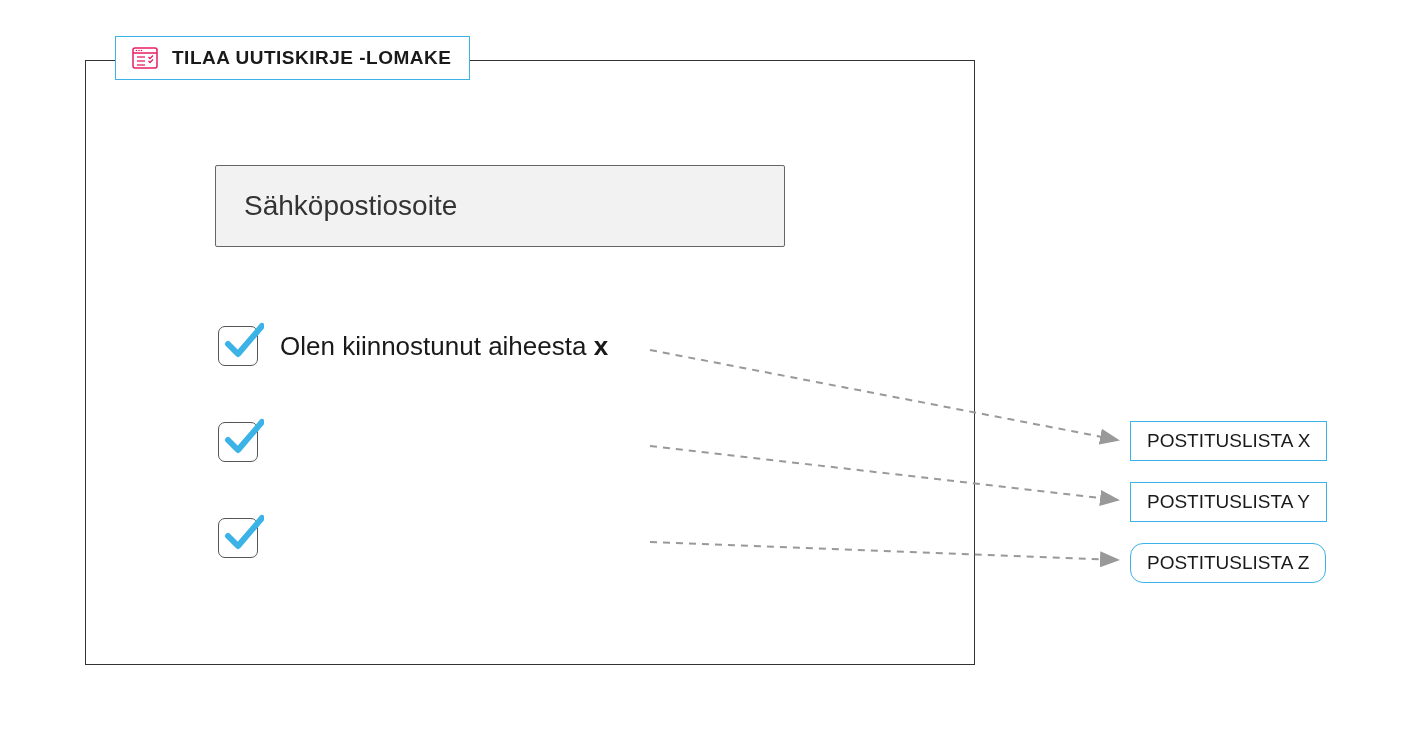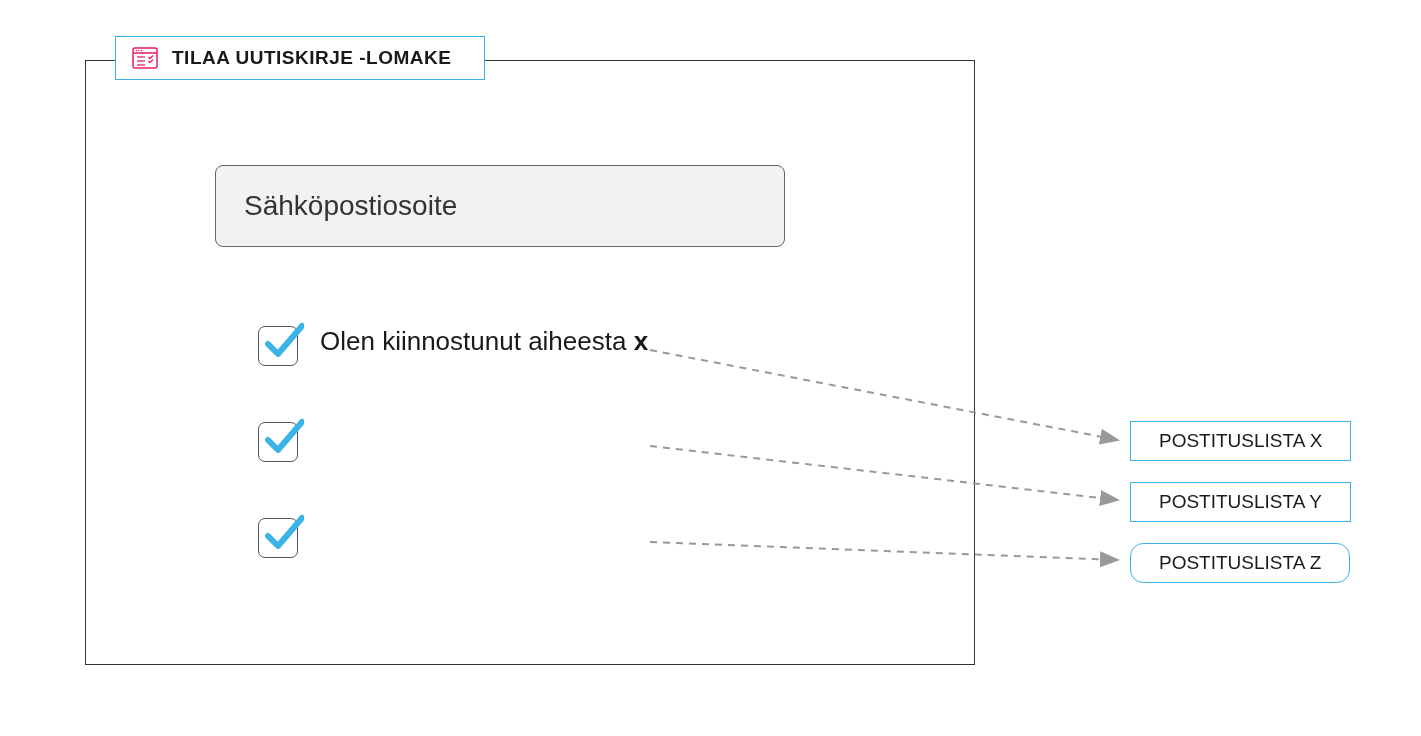--- a/index.html
+++ b/index.html
@@ -17,21 +17,21 @@
     width: 890px;
     height: 605px;
     border: 1px solid #333;
   }
   .form-title-tab {
     position: absolute;
     left: 115px;
     top: 36px;
     background: #fff;
     border: 1px solid #3bb3e6;
-    padding: 10px 33px 10px 16px;
+    padding: 10px 18px 10px 16px;
     display: flex;
     align-items: center;
     gap: 14px;
     justify-content: flex-end;
   }
   .form-icon {
     width: 26px;
     height: 22px;
     flex-shrink: 0;
   }
@@ -42,33 +42,33 @@
     color: #1a1a1a;
   }
   .email-input {
     position: absolute;
     left: 215px;
     top: 165px;
     width: 570px;
     height: 82px;
     background: #f2f2f2;
     border: 1px solid #666;
-    border-radius: 8px;
+    border-radius: 2px;
     padding: 0 28px;
     font-size: 28px;
     color: #333;
     outline: none;
   }
   .email-input::placeholder { color: #333; }
   .checkbox-row {
     position: absolute;
     left: 218px;
     display: flex;
+    align-items: center;
     gap: 22px;
-    margin-left: 40px;
   }
   .row1 { top: 326px; }
   .row2 { top: 422px; }
   .row3 { top: 518px; }
   .checkbox {
     width: 40px;
     height: 40px;
     border: 1.5px solid #555;
     border-radius: 7px;
     background: #fff;
@@ -84,21 +84,21 @@
   }
   .checkbox-label {
     font-size: 26px;
     color: #1a1a1a;
   }
   .checkbox-label b { font-weight: bold; }
   .mailing-list-badge {
     position: absolute;
     border: 1px solid #3bb3e6;
     background: #fff;
-    padding: 8px 28px;
+    padding: 8px 16px;
     font-size: 19px;
     color: #1a1a1a;
     white-space: nowrap;
   }
   .badge1 { left: 1130px; top: 421px; }
   .badge2 { left: 1130px; top: 482px; }
   .badge3 { left: 1130px; top: 543px; border-radius: 13px; }
   .arrow-svg {
     position: absolute;
     left: 0;

